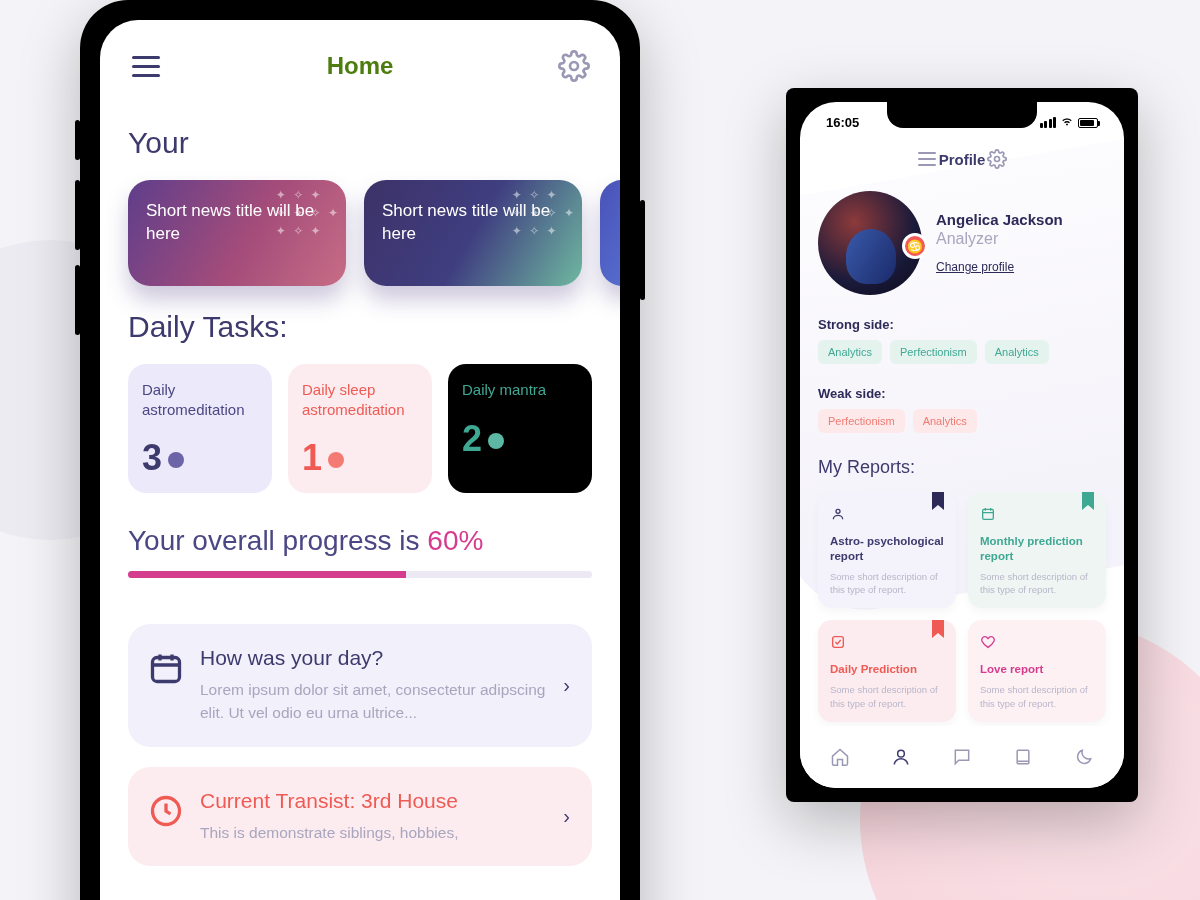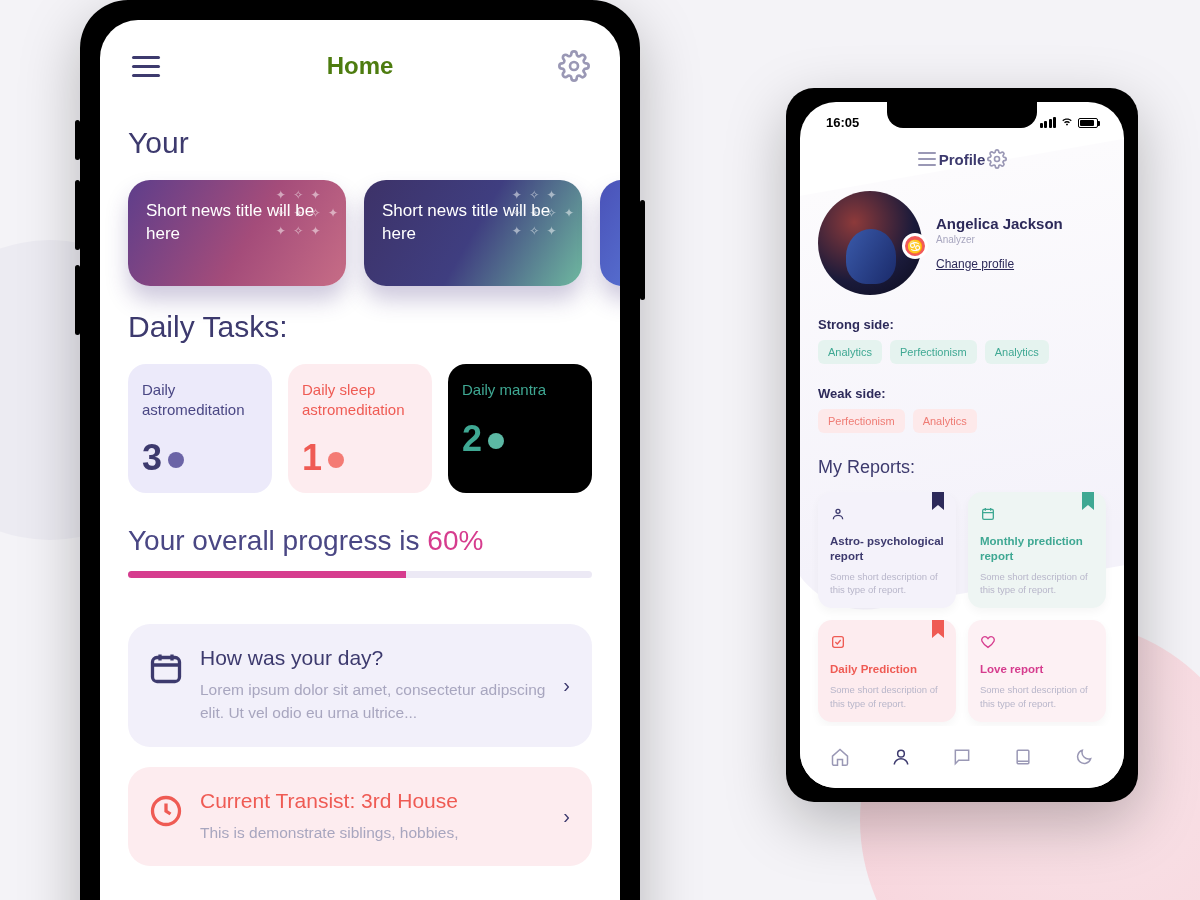--- a/index.html
+++ b/index.html
@@ -98,21 +98,21 @@
   .info-card .title { font-size:21px; font-weight:500; margin-bottom:8px; }
   .info-card.purple .title { color:#3d3a6e; }
   .info-card.red .title { color:#ef5b54; }
   .info-card .desc { font-size:15.5px; color:#a8a6bf; line-height:1.5; }
   .info-card .chev { align-self:center; color:#3d3a6e; font-size:20px; }
 
   
   .phone2 {
     position:absolute; top:88px; right:62px;
     width:352px; height:714px;
-    background:#000; border-radius:28px;
+    background:#000; border-radius:8px;
     box-shadow: 0 20px 60px rgba(0,0,0,0.25);
   }
   .phone2 .screen {
     position:absolute; top:14px; left:14px; right:14px; bottom:14px;
     background:#fff; border-radius:36px; overflow:hidden;
   }
   .phone2 .notch {
     position:absolute; top:0; left:50%; transform:translateX(-50%);
     width:150px; height:26px; background:#000;
     border-bottom-left-radius:16px; border-bottom-right-radius:16px;
@@ -139,21 +139,21 @@
   .p2-header .menu-lines span { width:18px; height:2px; gap:4px; background:#9a98b5; }
   .p2-header .menu-lines { gap:4px; }
   .p2-header .gear svg { width:20px; height:20px; }
 
   .profile-row { display:flex; gap:14px; align-items:center; margin-top:6px; }
   .avatar-wrap { position:relative; width:104px; height:104px; }
   .avatar { width:104px; height:104px; border-radius:50%; background: radial-gradient(circle at 35% 30%, #8d3a3a, #1a1a3a 60%, #0a0a1a); position:relative; overflow:hidden; }
   .avatar:before { content:''; position:absolute; left:28px; top:38px; width:50px; height:55px; background: linear-gradient(120deg,#3a5aaa,#1a2a6a); border-radius: 50% 50% 40% 40%; }
   .avatar-badge { position:absolute; right:-6px; top:42px; width:26px; height:26px; border-radius:50%; background:#f15a5a; display:flex; align-items:center; justify-content:center; border:3px solid #fff; color:#fff; font-size:13px; }
   .profile-info .name { font-size:15px; font-weight:700; color:#2d2a5a; }
-  .profile-info .role { font-size:10px; color:#a8a6bf; margin-top:2px; }
+  .profile-info .role { font-size:16px; color:#a8a6bf; margin-top:2px; }
   .profile-info .change { font-size:12px; color:#2d2a5a; text-decoration:underline; display:inline-block; margin-top:12px; cursor:pointer; }
 
   .side-label { font-size:13px; font-weight:700; color:#2d2a5a; margin-top:22px; margin-bottom:8px; }
   .chips { display:flex; gap:8px; flex-wrap:wrap; }
   .chip { font-size:11px; padding:6px 10px; border-radius:6px; }
   .chip.teal { background:#e5f3ef; color:#3fa893; }
   .chip.red { background:#fde9ea; color:#ef7b74; }
 
   .p2-section { font-size:18px; color:#3d3a6e; margin-top:24px; }
 

